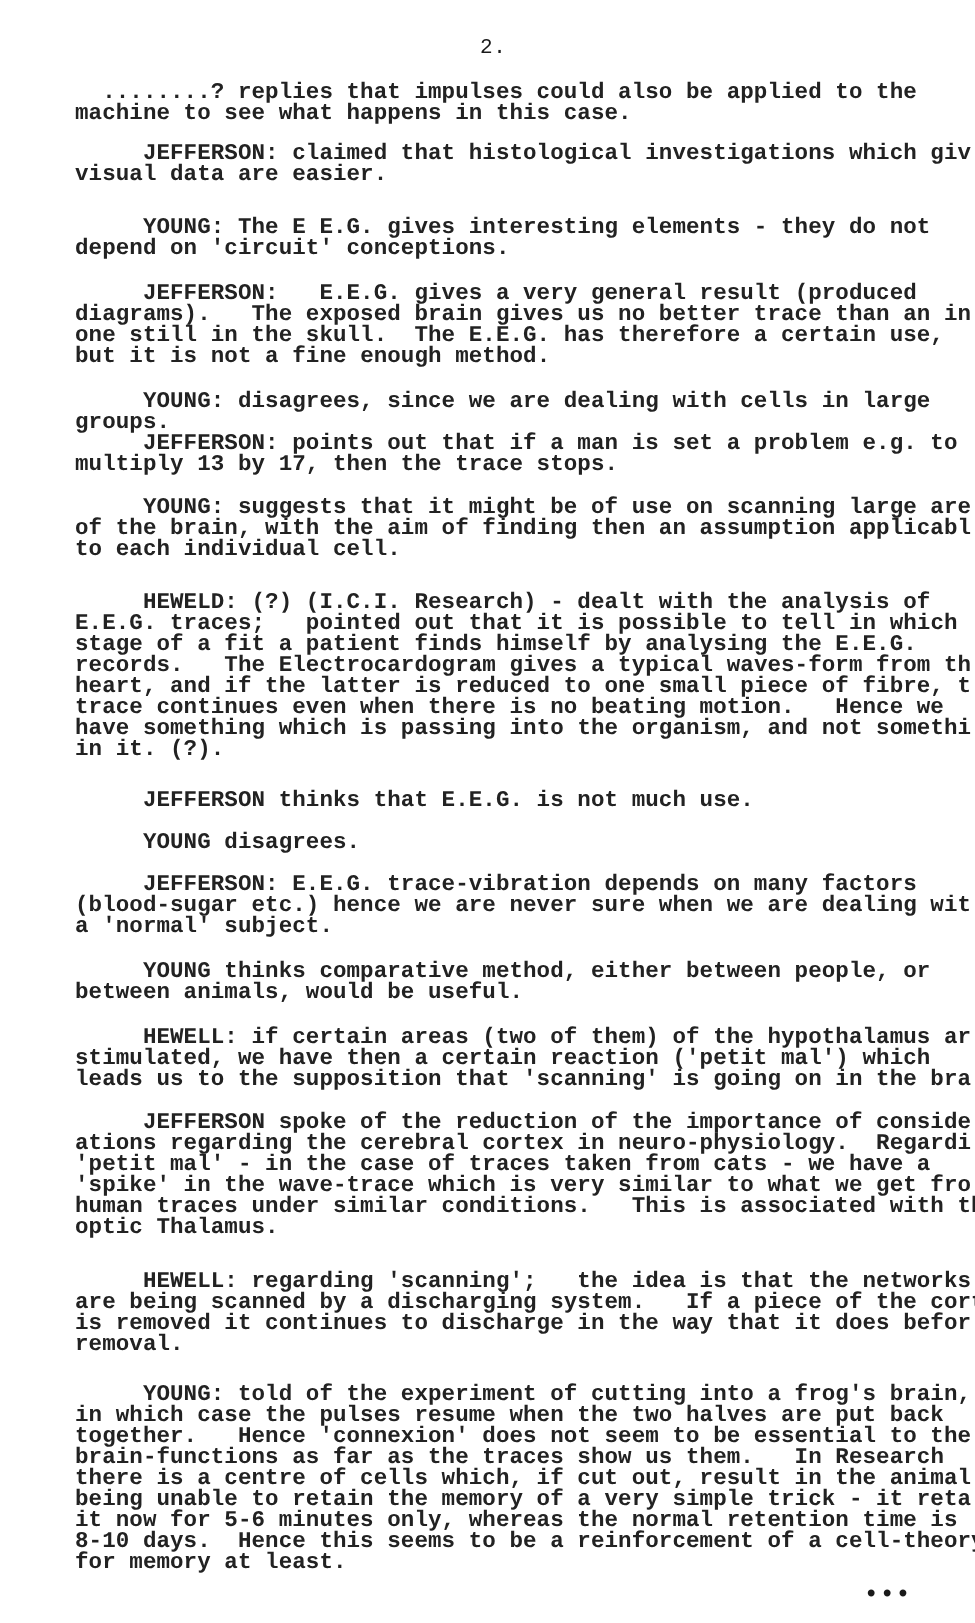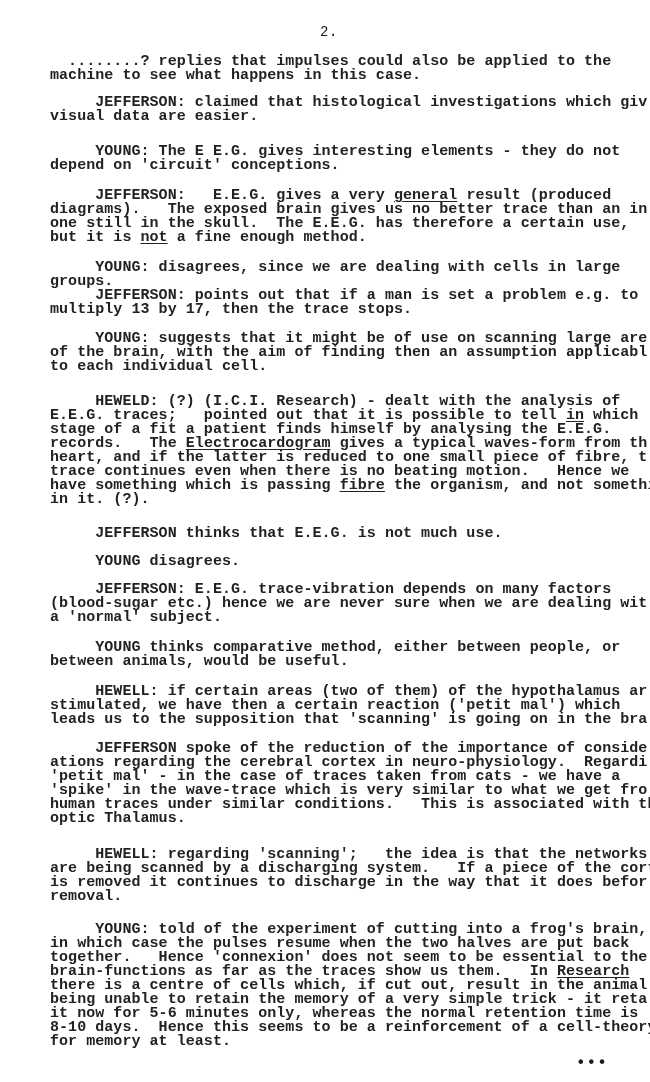--- a/index.html
+++ b/index.html
@@ -38,21 +38,21 @@
   .line {
     display: block;
     white-space: pre;
     font-size: 15px;
     line-height: 14px;
     height: 14px;
     letter-spacing: 0.05px;
     font-weight: 600;
     color: #222;
   }
-  .u { text-decoration: underline; text-underline-offset: 2px; }
+  .u { text-underline-offset: 2px; }
   .continued {
     position: absolute;
     left: 576px;
     top: 1054px;
     font-size: 16px;
     font-weight: bold;
     letter-spacing: 1px;
   }
 </style>
 </head>
@@ -97,21 +97,21 @@
     <span class="line">to each individual cell.</span>
   </div>
 
   <div class="para" style="top:395px">
     <span class="line">     HEWELD: (?) (I.C.I. Research) - dealt with the analysis of</span>
     <span class="line">E.E.G. traces;   pointed out that it is possible to tell <span class="u">in</span> which</span>
     <span class="line">stage of a fit a patient finds himself by analysing the E.E.G.</span>
     <span class="line">records.   The <span class="u">Electrocardogram</span> gives a typical waves-form from th</span>
     <span class="line">heart, and if the latter is reduced to one small piece of fibre, t</span>
     <span class="line">trace continues even when there is no beating motion.   Hence we</span>
-    <span class="line">have something which is passing <span class="u">fibre</span> the organism, and not somethi</span>
+    <span class="line">have something which is passing <span class="u">into</span> the organism, and not somethi</span>
     <span class="line">in it. (?).</span>
   </div>
 
   <div class="para" style="top:527px">
     <span class="line">     JEFFERSON thinks that E.E.G. is not much use.</span>
   </div>
 
   <div class="para" style="top:555px">
     <span class="line">     YOUNG disagrees.</span>
   </div>

